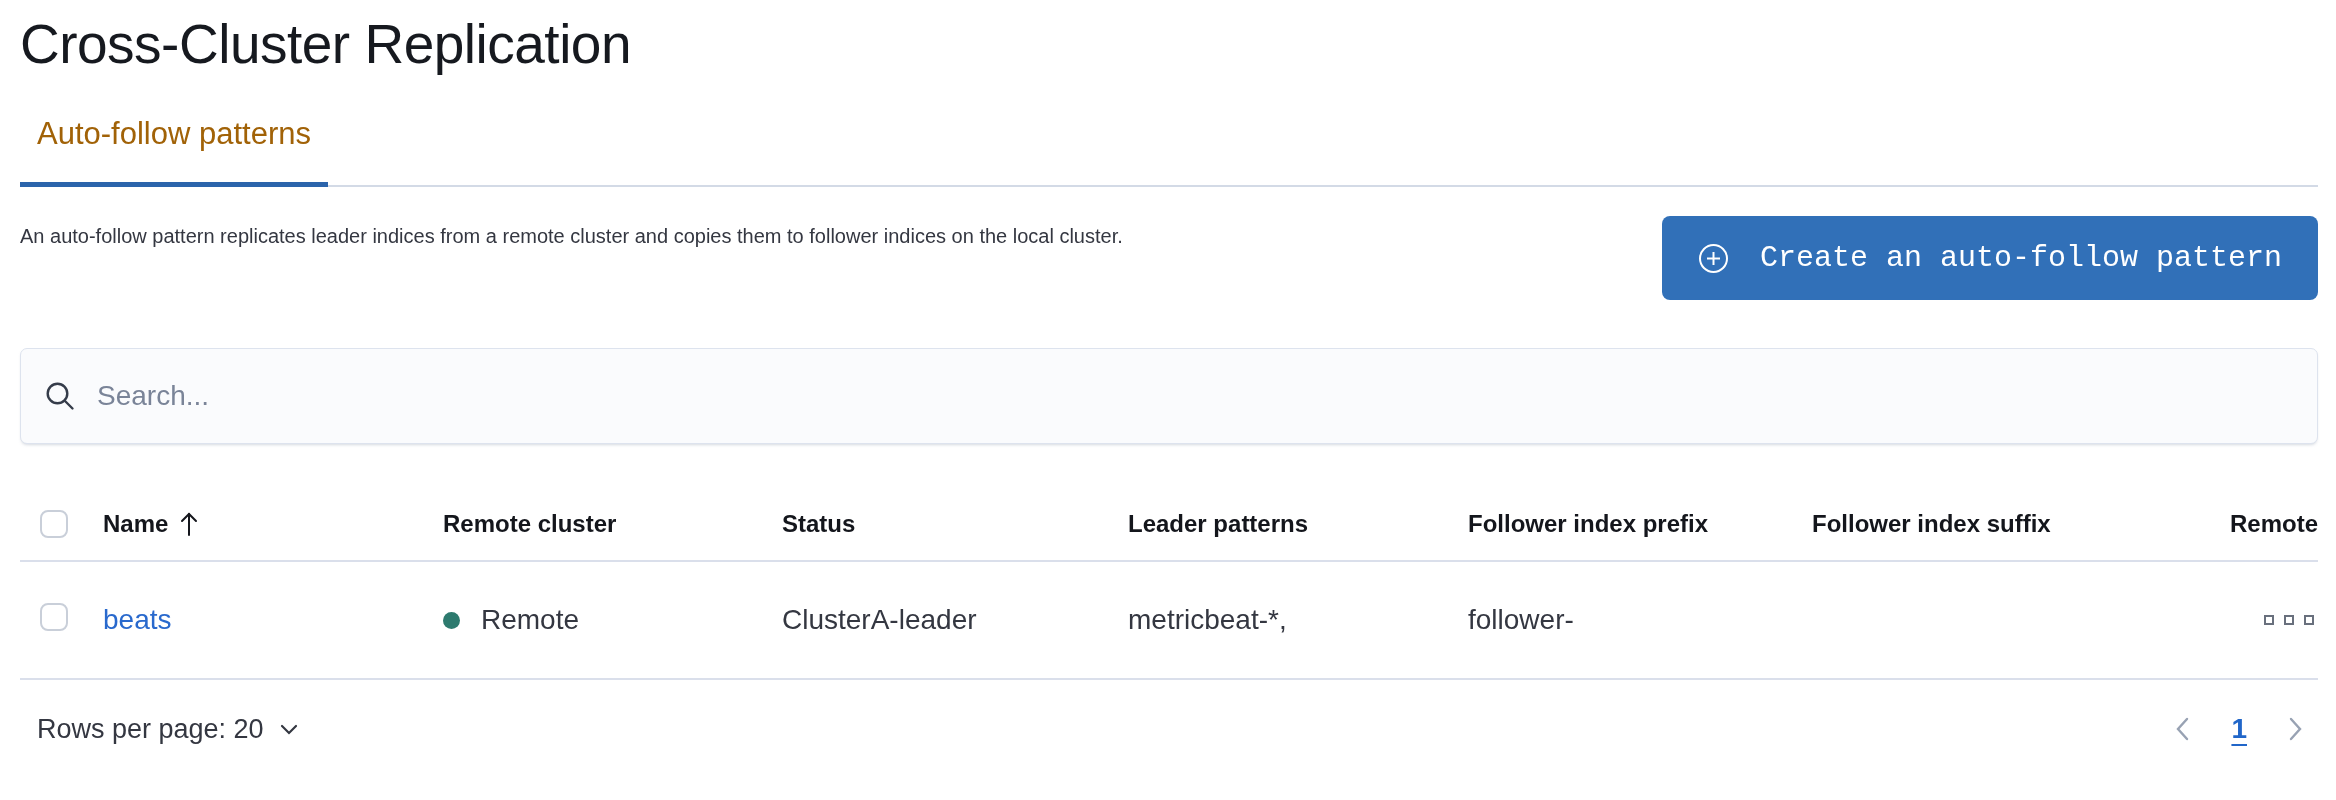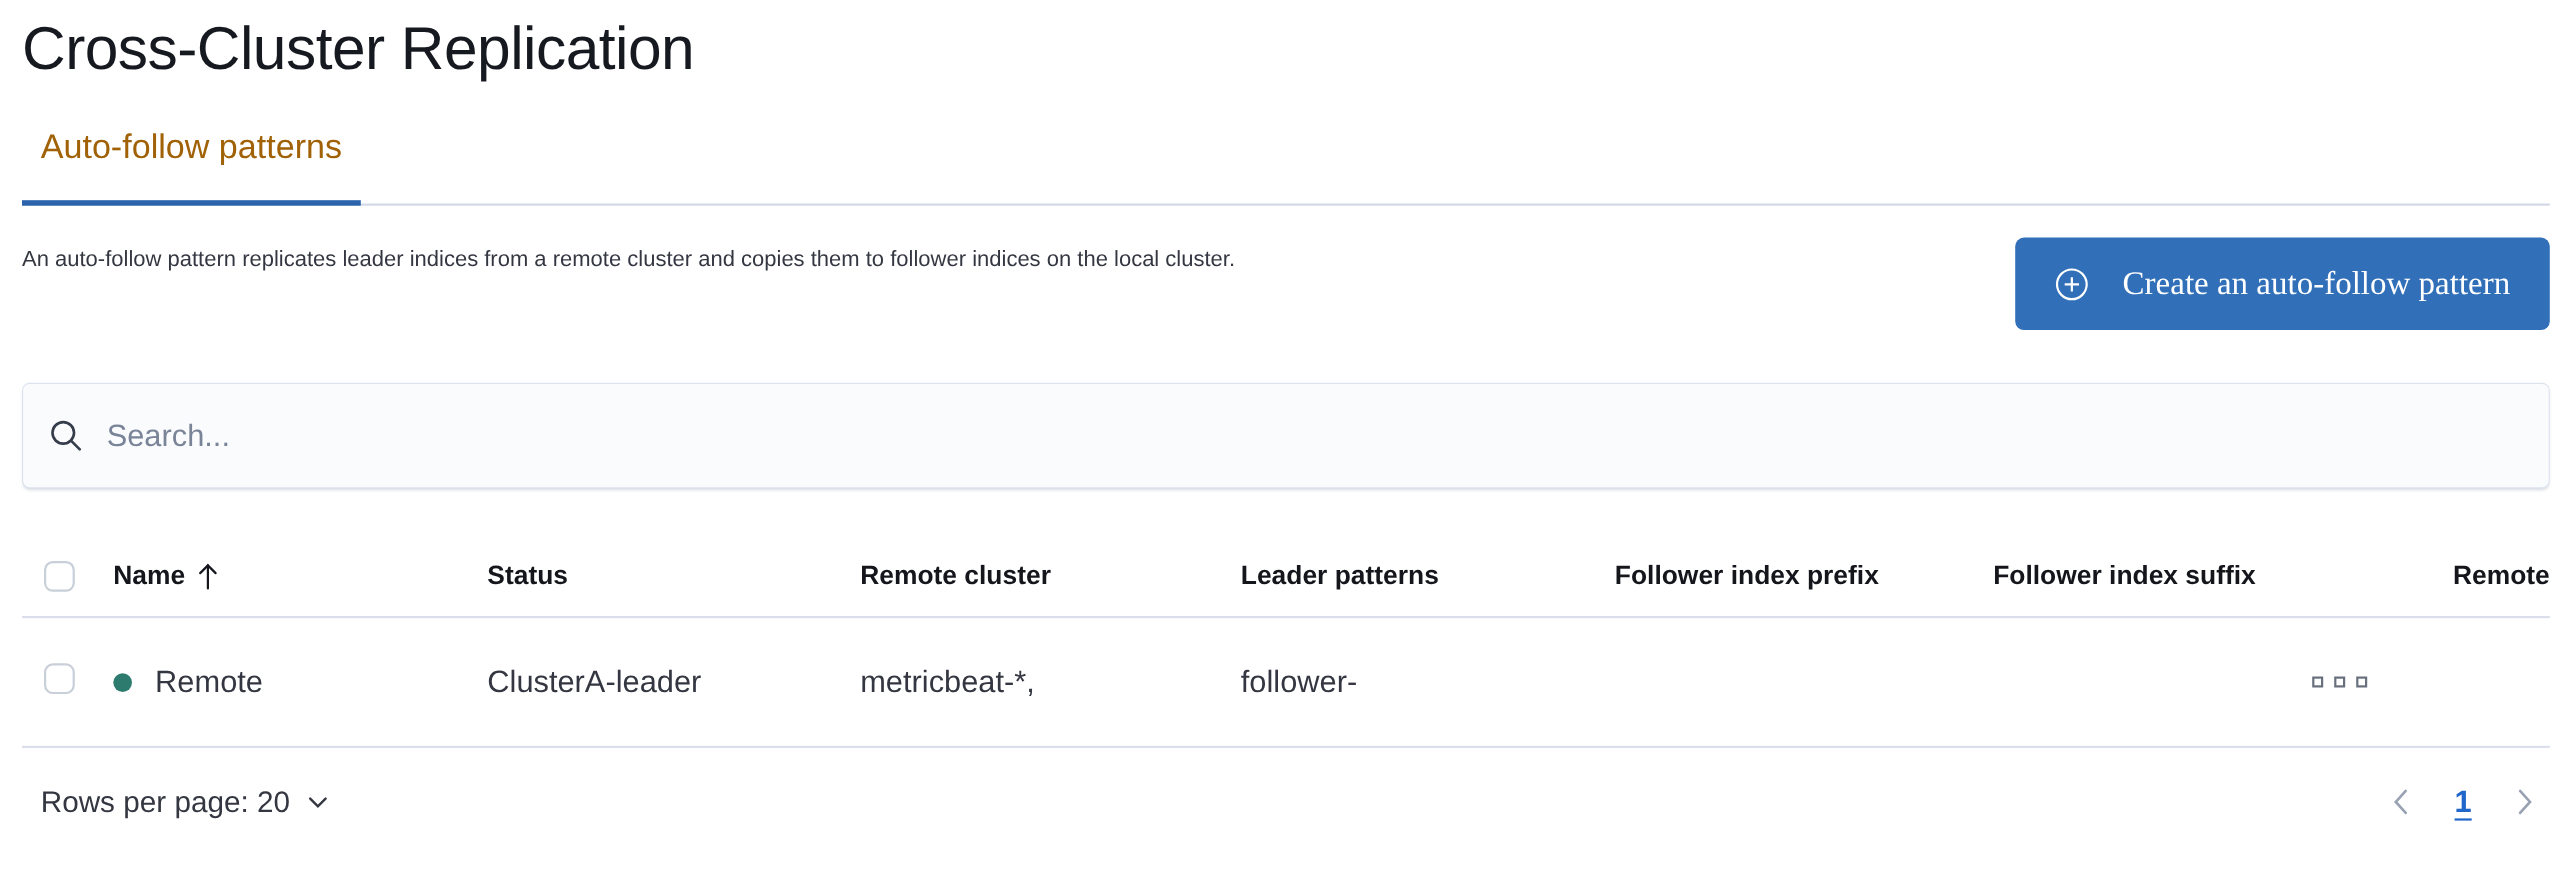--- a/index.html
+++ b/index.html
@@ -26,21 +26,21 @@
     content: ""; position: absolute; left: 0; right: 0; bottom: -2px;
     height: 5px; background: #2b64ab;
   }
 
   
   .intro-row { display: flex; justify-content: space-between; align-items: flex-start; margin-top: 29px; }
   .intro-text { width: 1740px; font-size: 20px; line-height: 41px; color: #343741; }
   .create-btn {
     display: flex; align-items: center; gap: 31px; height: 84px; padding: 0 36px;
     background: #3170b8; color: #ffffff; border: none; border-radius: 8px;
-    font-size: 30px; font-family: Liberation Serif, serif; cursor: pointer; white-space: nowrap;
+    font-size: 30px; font-family: Liberation Mono, monospace; cursor: pointer; white-space: nowrap;
   }
 
   
   .search-box {
     margin-top: 48px; height: 96px; border-radius: 7px;
     background: #fafbfd; border: 1px solid #dde3ee;
     box-shadow: 0 2px 3px -1px rgba(152,162,179,0.4);
     display: flex; align-items: center; padding: 0 23px; gap: 21px;
   }
   .search-input {
@@ -138,31 +138,34 @@
       </div>
       <div class="th">
         <span>Name</span>
         <span class="icon">
           <svg width="22" height="26" viewBox="0 0 22 26" fill="none" stroke="#14161c" stroke-width="2" stroke-linecap="round">
             <line x1="11" y1="24" x2="11" y2="3"></line>
             <polyline points="4,10 11,3 18,10"></polyline>
           </svg>
         </span>
       </div>
+      <div class="th">Remote cluster</div>
       <div class="th">Status</div>
-      <div class="th">Remote cluster</div>
       <div class="th">Leader patterns</div>
       <div class="th">Follower index prefix</div>
       <div class="th">Follower index suffix</div>
       <div class="th right">Remote</div>
     </div>
 
     <div class="tr tbody-row">
       <div class="td">
         <span class="checkbox" role="checkbox" aria-checked="false"></span>
+      </div>
+      <div class="td">
+        <a class="link">beats</a>
       </div>
       <div class="td">
         <span class="health">
           <span class="health-dot"></span>
           <span>Remote</span>
         </span>
       </div>
       <div class="td">ClusterA-leader</div>
       <div class="td multiline">
         <div>metricbeat-*,</div>

